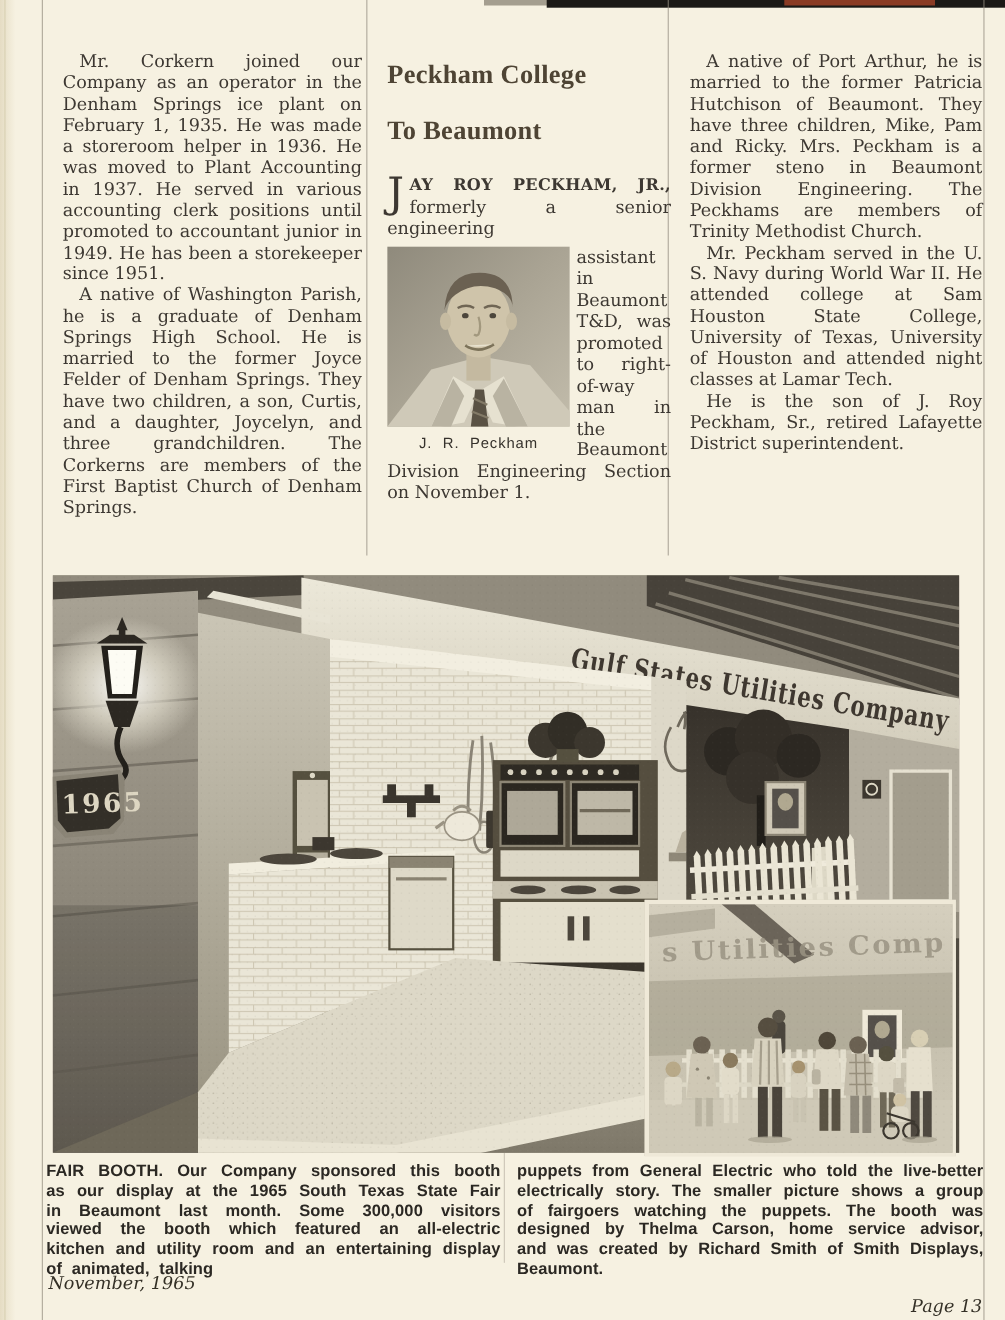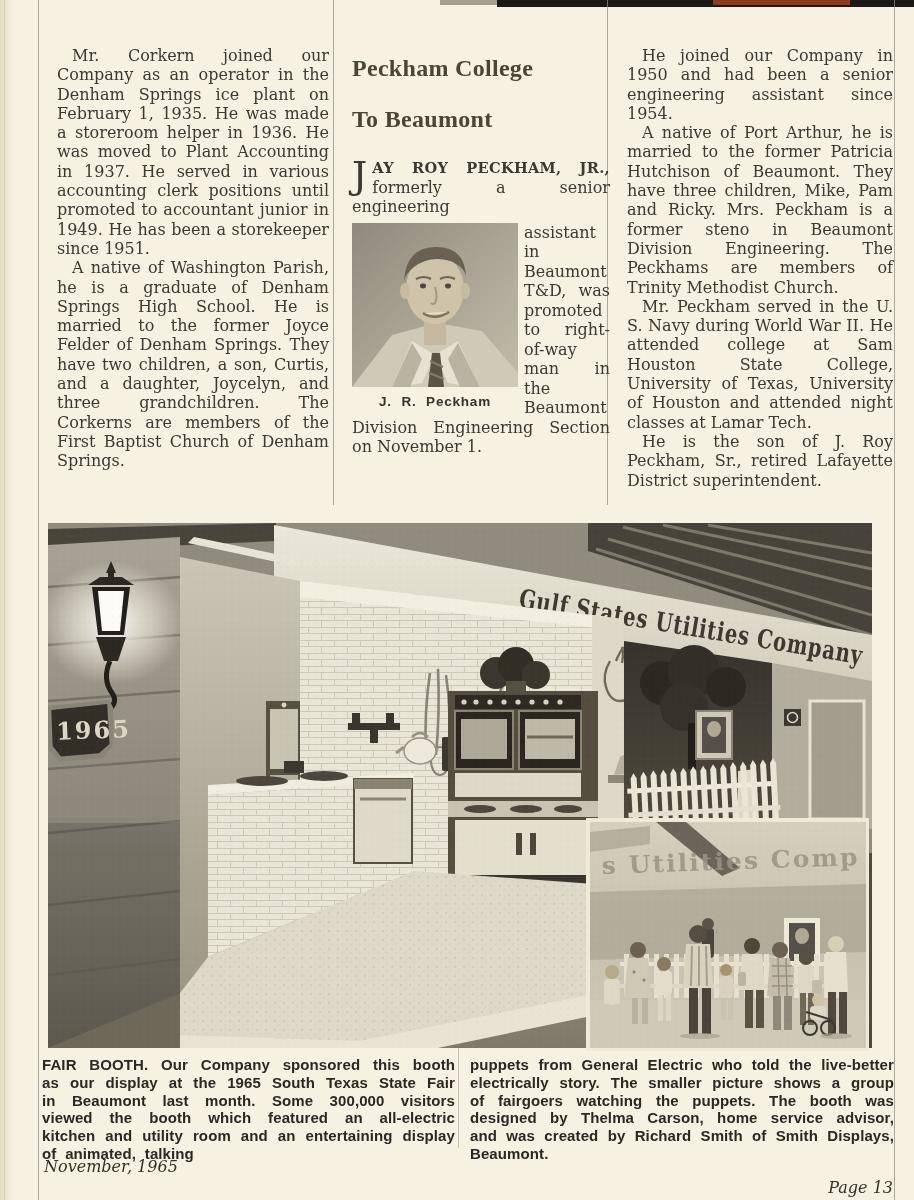--- a/index.html
+++ b/index.html
@@ -27,21 +27,21 @@
   .hl-line{font-family:"Liberation Serif",serif;font-weight:600;font-size:24px;line-height:25px;
            margin:0 0 26px;color:#4e4434;letter-spacing:.3px;}
   .lead{margin:0;font-size:16px;line-height:19.5px;text-align:justify;}
   .lead b{font-size:14.6px;letter-spacing:.3px;}
   .dropcap{float:left;font-size:38px;line-height:31px;padding:2px 5px 0 0;color:#3d3832;}
   .flow{margin-top:6px;}
   .flow:after{content:"";display:block;clear:both;}
   .fig{float:left;width:166px;margin:0 6px 0 0;}
   .fig svg{display:block;}
   .fig-cap{margin-top:7px;text-align:center;font-family:"Liberation Sans",sans-serif;
-           font-weight:700;font-size:13.5px;color:#36322c;letter-spacing:.8px;word-spacing:5px;}
+           font-weight:400;font-size:13.5px;color:#36322c;letter-spacing:.8px;word-spacing:5px;}
   .wrapnarrow{margin:0;font-size:16px;line-height:19.5px;text-align:justify;overflow-wrap:break-word;}
 
   .fair-photo{position:absolute;left:48px;top:523px;width:824px;height:525px;background:#8f897b;}
   .fair-photo > svg{display:block;}
   .inset{position:absolute;left:538px;top:295px;width:276px;height:226px;
          border:4px solid #efe9d8;border-right-width:3px;border-bottom-width:3px;box-sizing:content-box;
          background:#c9c3b2;}
 
   .cap{position:absolute;font-family:"Liberation Sans",sans-serif;font-weight:700;
        font-size:15px;line-height:17.8px;color:#2b2823;text-align:justify;
@@ -114,21 +114,20 @@
           <path d="M71,90 Q83,98 97,89" stroke="#7c7259" stroke-width="2.5" fill="none"></path>
           <path d="M72,90 Q83,93 96,89" fill="#e8e2cf"></path>
         </svg>
         <div class="fig-cap">J. R. Peckham</div>
       </span>
       <p class="wrapnarrow">assistant in Beaumont T&amp;D, was promoted to right-of-way man in the Beaumont Division Engineering Section on November 1.</p>
     </div>
   </div>
 
   <div class="col3 bodycol">
-    <p>He joined our Company in 1950 and had been a senior engineering assistant since 1954.</p>
     <p>A native of Port Arthur, he is married to the former Patricia Hutchison of Beaumont. They have three children, Mike, Pam and Ricky. Mrs. Peckham is a former steno in Beaumont Division Engineering. The Peckhams are members of Trinity Methodist Church.</p>
     <p>Mr. Peckham served in the U. S. Navy during World War II. He attended college at Sam Houston State College, University of Texas, University of Houston and attended night classes at Lamar Tech.</p>
     <p>He is the son of J. Roy Peckham, Sr., retired Lafayette District superintendent.</p>
   </div>
 
   <div class="fair-photo">
     <svg width="824" height="525" viewBox="0 0 824 525">
       <defs>
         <linearGradient id="wallL" x1="0" y1="0" x2="0" y2="1">
           <stop offset="0" stop-color="#a8a294"></stop>

